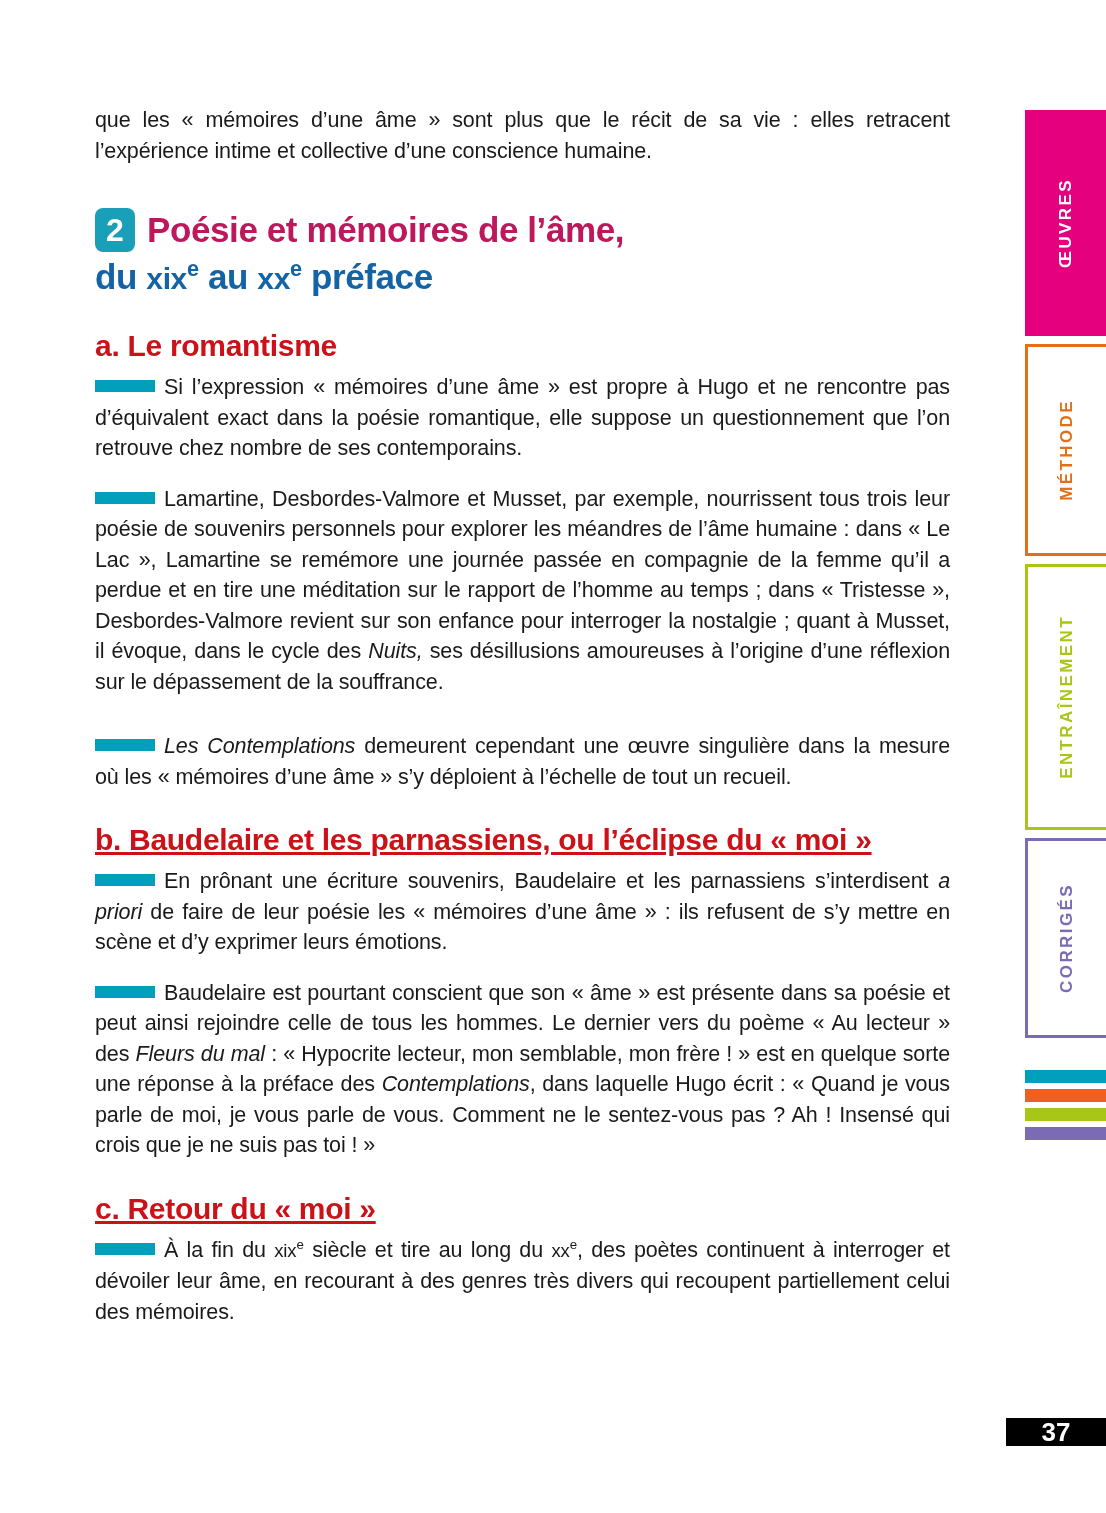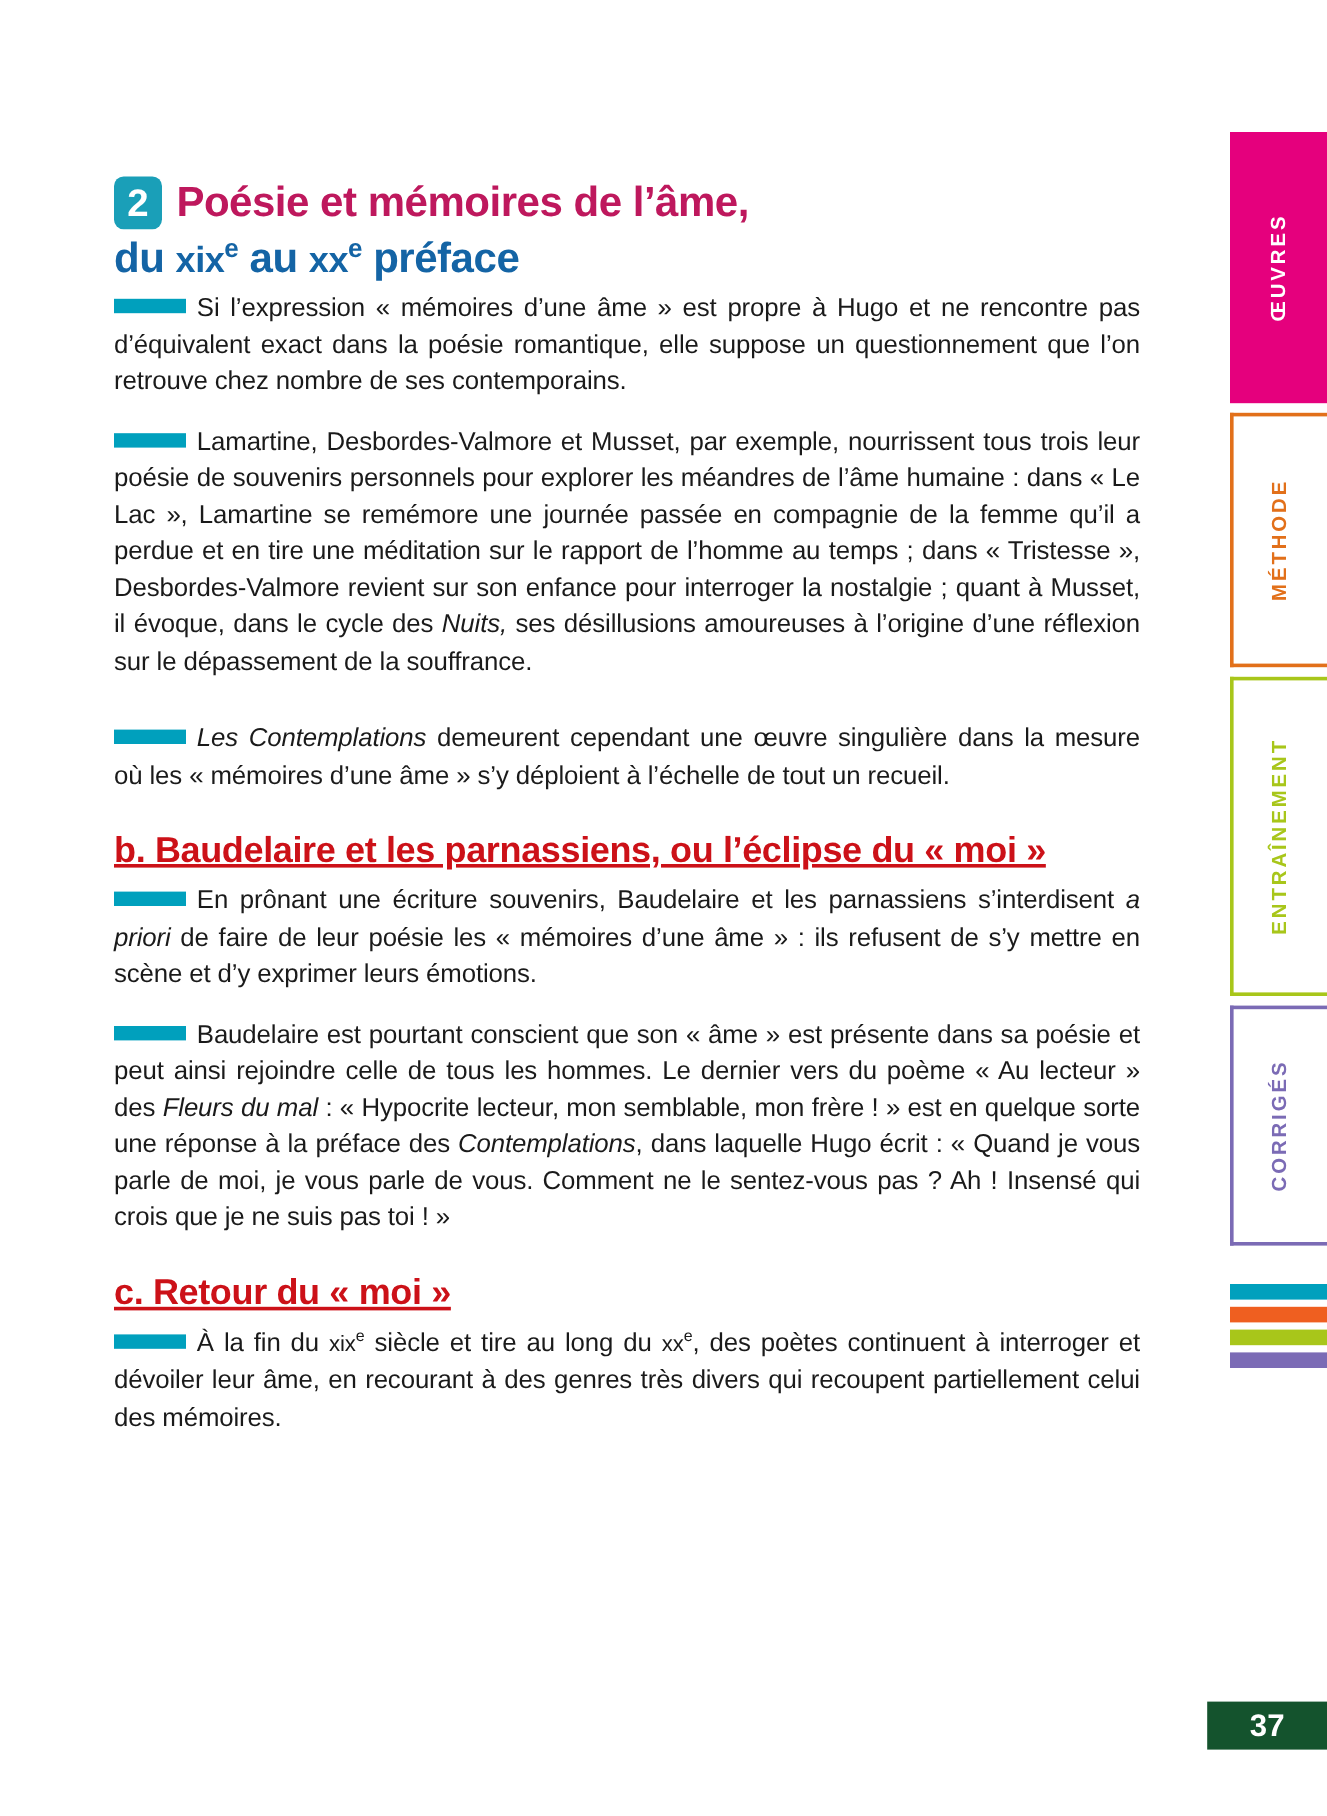--- a/index.html
+++ b/index.html
@@ -189,46 +189,48 @@
     height: 13px;
     margin-bottom: 6px;
   }
 
   
   .folio {
     position: absolute;
     left: 1006px;
     top: 1418px;
     width: 100px;
-    height: 40px;
-    background: #14532d;
+    height: 28px;
+    background: #000000;
     color: #ffffff;
     font-size: 26px;
     font-weight: bold;
     display: flex;
     align-items: center;
     justify-content: center;
   }
 </style>
 </head>
 <body>
 
 <div class="page">
 
   <div class="content">
 
+    <p class="body-text">que les « mémoires d’une âme » sont plus que le récit de sa vie : elles retracent l’expérience intime et collective d’une conscience humaine.</p>
 
     <div class="section-head">
       <div class="section-line1">
         <div class="num-badge">2</div>
         <div class="section-title">Poésie et mémoires de l’âme,</div>
       </div>
       <div class="section-line2"><span>du </span><span class="smallcaps">xix</span><sup class="exp">e</sup><span> au </span><span class="smallcaps">xx</span><sup class="exp">e</sup><span> préface</span></div>
     </div>
 
+    <h3 class="sub-head">a.  Le romantisme</h3>
 
     <p class="body-text"><span class="marker"></span><span>Si l’expression « mémoires d’une âme » est propre à Hugo et ne rencontre pas d’équivalent exact dans la poésie romantique, elle suppose un questionnement que l’on retrouve chez nombre de ses contemporains.</span></p>
 
     <div class="para-gap-md"></div>
 
     <p class="body-text"><span class="marker"></span><span>Lamartine, Desbordes-Valmore et Musset, par exemple, nourrissent tous trois leur poésie de souvenirs personnels pour explorer les méandres de l’âme humaine : dans « Le Lac », Lamartine se remémore une journée passée en compagnie de la femme qu’il a perdue et en tire une méditation sur le rapport de l’homme au temps ; dans « Tristesse », Desbordes-Valmore revient sur son enfance pour interroger la nostalgie ; quant à Musset, il évoque, dans le cycle des </span><em class="ital">Nuits,</em><span> ses désillusions amoureuses à l’origine d’une réflexion sur le dépassement de la souffrance.</span></p>
 
     <div class="para-gap-sm"></div>
 
 

